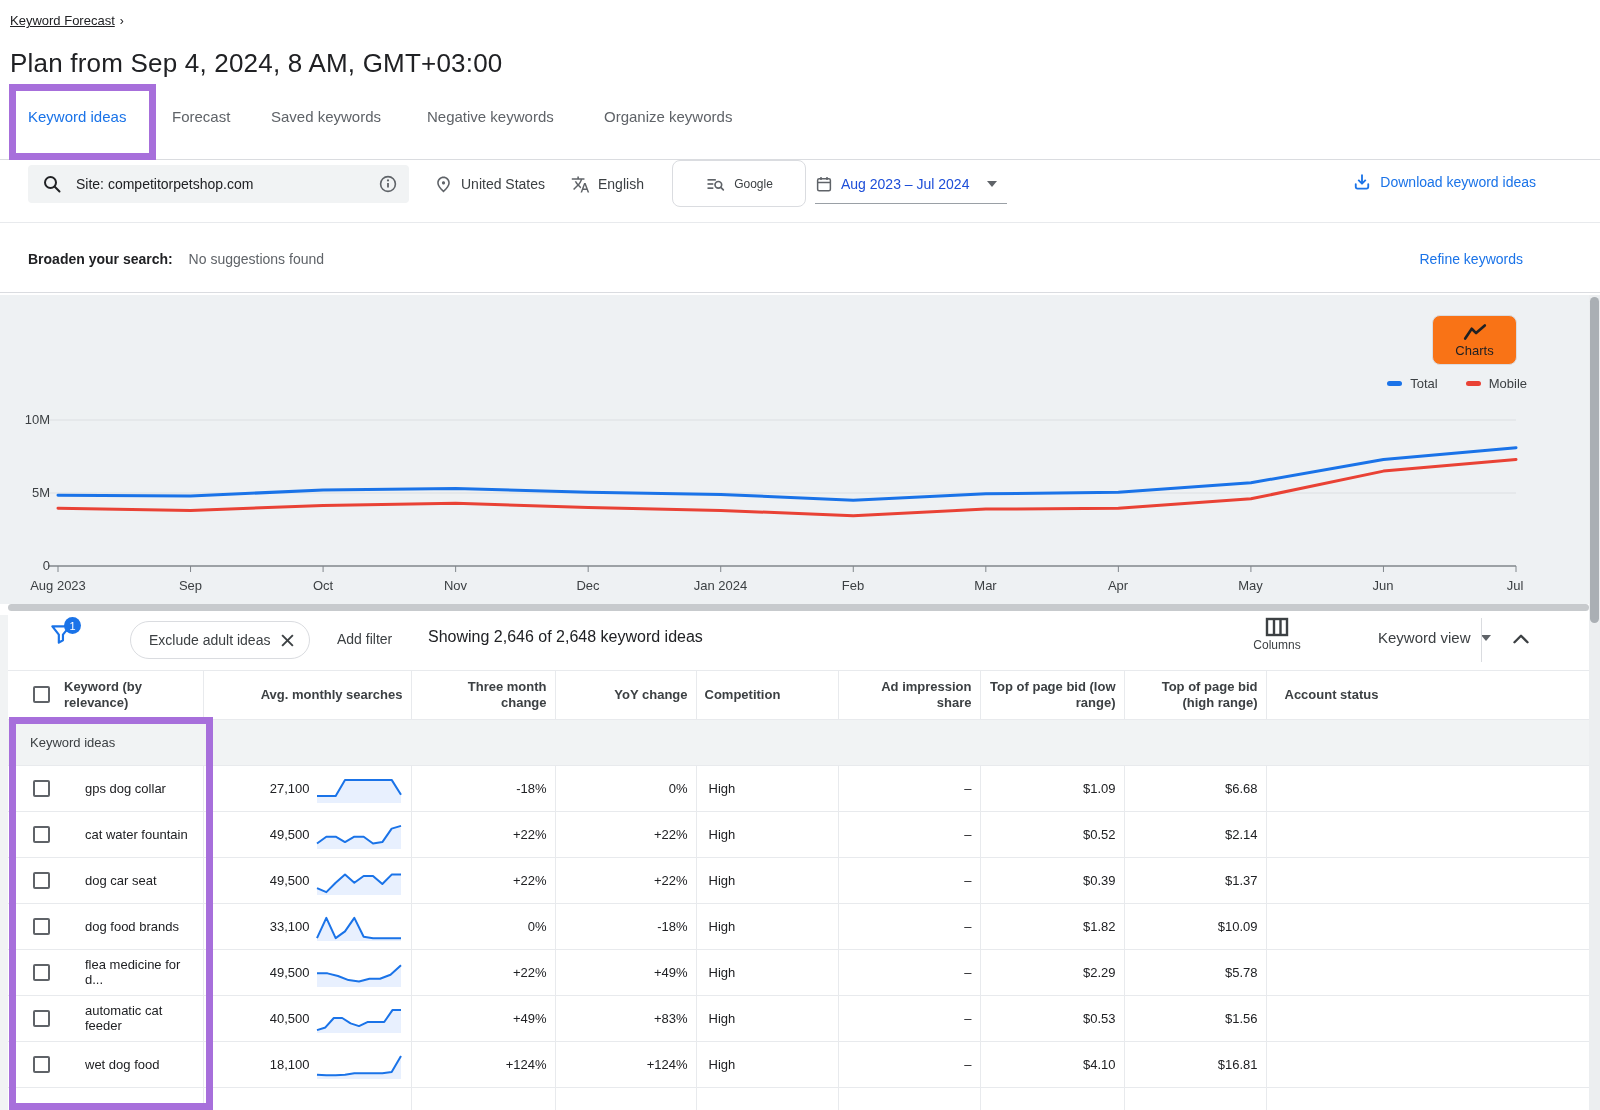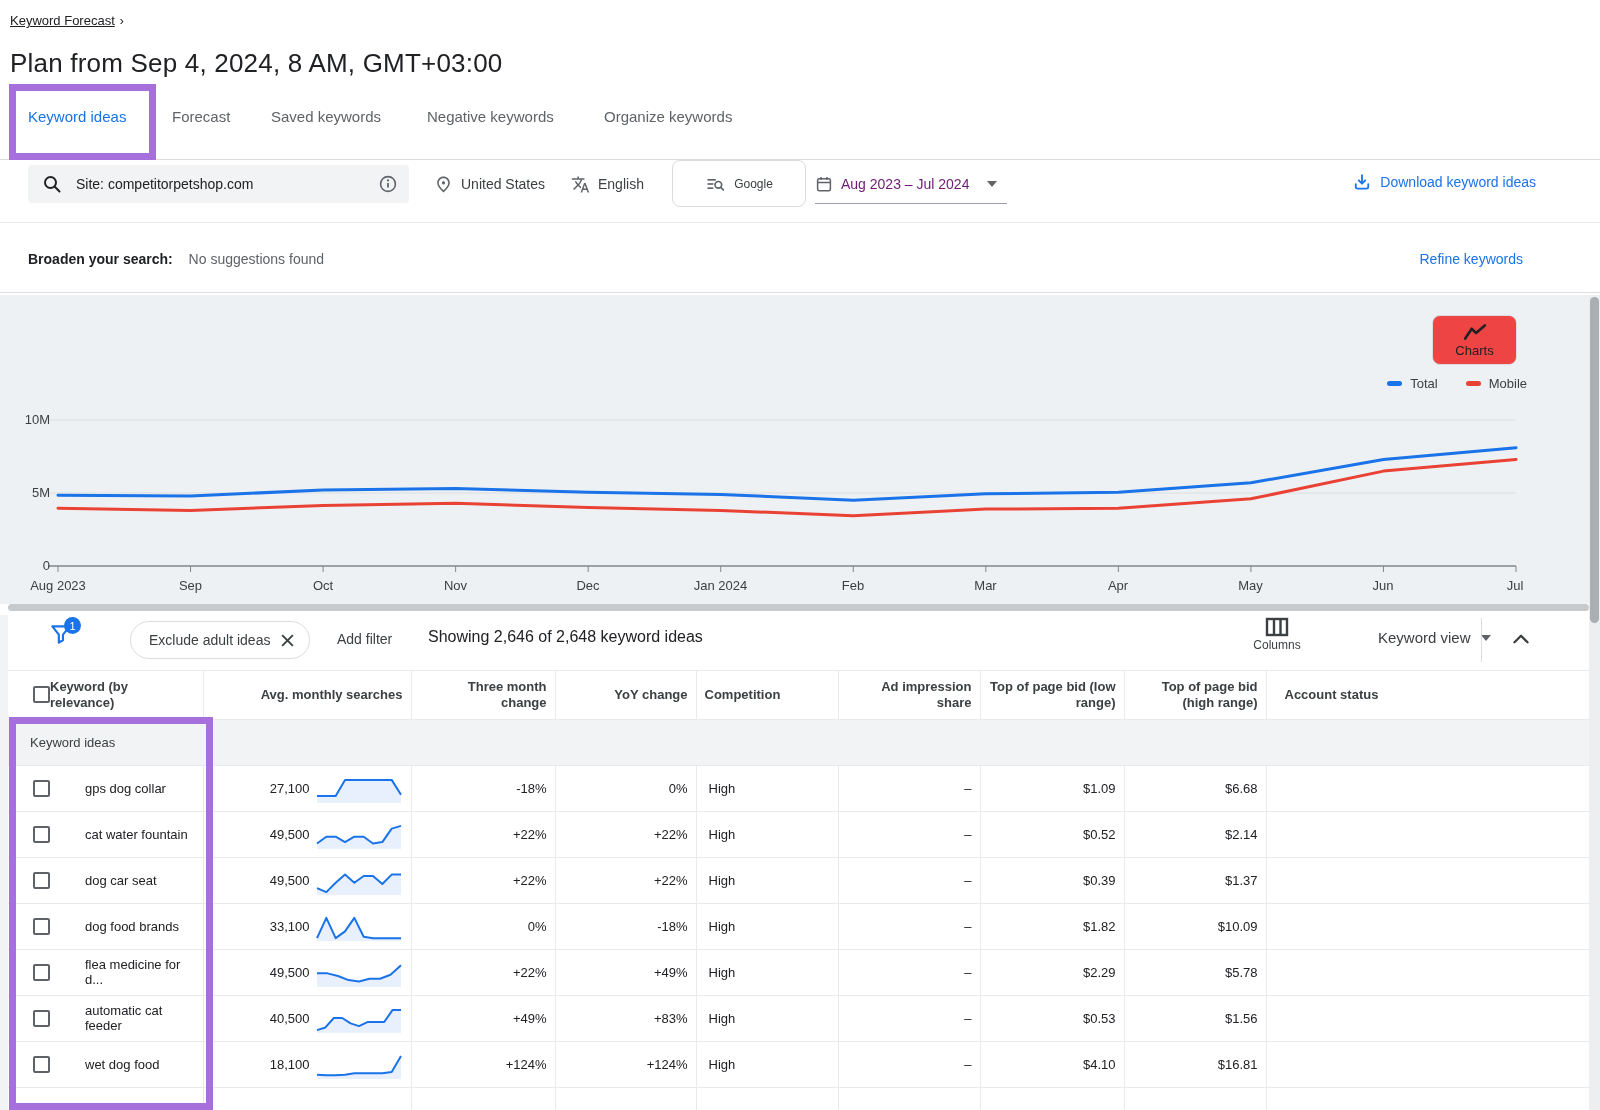--- a/index.html
+++ b/index.html
@@ -23,39 +23,39 @@
 
   
   .searchbox { left:28px; top:165px; width:381px; height:38px; background:#f1f3f4; border-radius:4px;
                display:flex; align-items:center; padding:0 12px 0 14px; }
   .searchbox .q { flex:1; font-size:14px; color:#202124; margin-left:14px; }
   .selector { position:absolute; top:165px; height:38px; display:flex; align-items:center; gap:8px;
               font-size:14px; color:#3c4043; cursor:pointer; }
   .net-btn { left:672px; top:160px; width:134px; height:47px; background:#fff; border:1px solid #dadce0;
              border-radius:8px; display:flex; align-items:center; justify-content:center; gap:9px;
              font-size:12px; color:#3c4043; cursor:pointer; }
-  .date-sel { left:815px; top:165px; display:flex; align-items:center; gap:8px; font-size:14px; color:#701a75;
+  .date-sel { left:815px; top:165px; display:flex; align-items:center; gap:8px; font-size:14px; color:#1d4ed8;
               height:38px; cursor:pointer; }
   .date-underline { left:815px; top:203px; width:192px; height:1px; background:#9aa0a6; }
   .caret-down { width:0; height:0; border-left:5px solid transparent; border-right:5px solid transparent;
                 border-top:6px solid #5f6368; margin-left:10px; }
   .download { right:64px; top:172px; display:flex; align-items:center; gap:8px; font-size:14px;
               font-weight:500; color:#1a73e8; cursor:pointer; }
   .hdr-divider { left:0; top:222px; width:1600px; height:1px; background:#e8eaed; }
 
   
   .broaden { left:28px; top:251px; font-size:14px; }
   .broaden .b-label { font-weight:600; color:#202124; }
   .broaden .b-value { color:#5f6368; margin-left:12px; }
   .refine { right:77px; top:251px; font-size:14px; font-weight:500; color:#1a73e8; cursor:pointer; }
   .broaden-border { left:0; top:292px; width:1600px; height:1px; background:#dadce0; }
 
   
   .chart-section { left:0; top:295px; width:1589px; height:309px; background:#eef1f3; }
-  .charts-btn { position:absolute; right:72px; top:20px; width:85px; height:50px; background:#ef4444;
+  .charts-btn { position:absolute; right:72px; top:20px; width:85px; height:50px; background:#f97316;
                 border:1px solid #dadce0; border-radius:8px; display:flex; flex-direction:column;
                 align-items:center; justify-content:center; gap:2px; cursor:pointer; }
   .charts-btn .cb-label { font-size:13px; color:#202124; }
   .legend { position:absolute; right:62px; top:81px; display:flex; gap:28px; align-items:center;
             font-size:13px; color:#3c4043; }
   .legend .sw { display:inline-block; width:15px; height:5px; border-radius:3px; margin-right:8px; vertical-align:2px; }
   .ytick { position:absolute; left:0; width:50px; text-align:right; font-size:13px; color:#3c4043; }
   .xlabel { position:absolute; top:283px; transform:translateX(-50%); font-size:13px; color:#3c4043; white-space:nowrap; }
 
   .hscrollbar { left:8px; top:604px; width:1581px; height:7px; background:#c7cacd; border-radius:4px; }
@@ -294,21 +294,21 @@
       <col style="width:141px">
     <col style="width:142px">
       <col style="width:142px">
       <col style="width:144px">
       <col style="width:142px">
       <col style="width:323px">
   </colgroup>
   <thead>
     <tr>
       <th class="left">
-        <div style="display:flex;align-items:center;padding-left:17px">
+        <div style="display:flex;align-items:center;gap:14px;padding-left:17px">
           <span class="checkbox"></span>
           <span style="max-width:120px;display:inline-block">Keyword (by relevance)</span>
         </div>
       </th>
       <th>Avg. monthly searches</th>
       <th>Three month change</th>
       <th>YoY change</th>
       <th class="left" style="">Competition</th>
       <th>Ad impression share</th>
       <th>Top of page bid (low range)</th>

